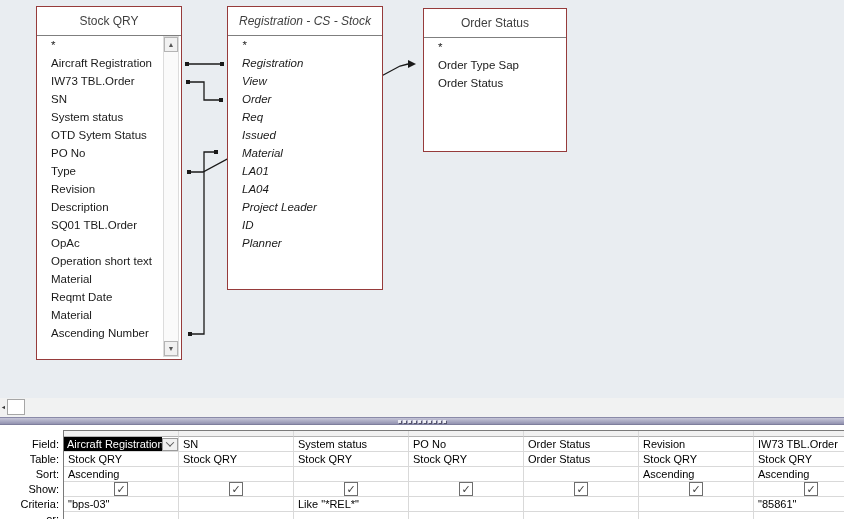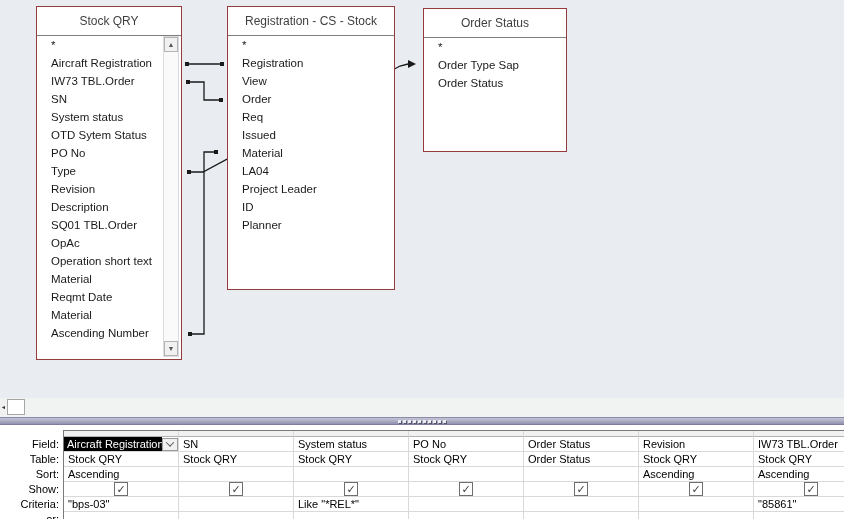--- a/index.html
+++ b/index.html
@@ -130,30 +130,31 @@
         <div class="frow">Reqmt Date</div>
         <div class="frow">Material</div>
         <div class="frow">Ascending Number</div>
       </div>
     <div class="vscroll">
       <div class="vs-btn vs-up">▲</div>
       <div class="vs-btn vs-down">▼</div>
     </div>
   </div>
 
-  <div class="tablecard" style="left:227px;top:6px;width:168px;height:284px;">
+  <div class="tablecard" style="left:227px;top:6px;width:156px;height:284px;font-style:italic;">
     <div class="tc-header">Registration - CS - Stock</div>
     <div class="tc-body">
         <div class="frow">*</div>
         <div class="frow">Registration</div>
         <div class="frow">View</div>
         <div class="frow">Order</div>
         <div class="frow">Req</div>
         <div class="frow">Issued</div>
         <div class="frow">Material</div>
+        <div class="frow">LA01</div>
         <div class="frow">LA04</div>
         <div class="frow">Project Leader</div>
         <div class="frow">ID</div>
         <div class="frow">Planner</div>
       </div>
   </div>
 
   <div class="tablecard" style="left:423px;top:8px;width:144px;height:144px;">
     <div class="tc-header">Order Status</div>
     <div class="tc-body">

